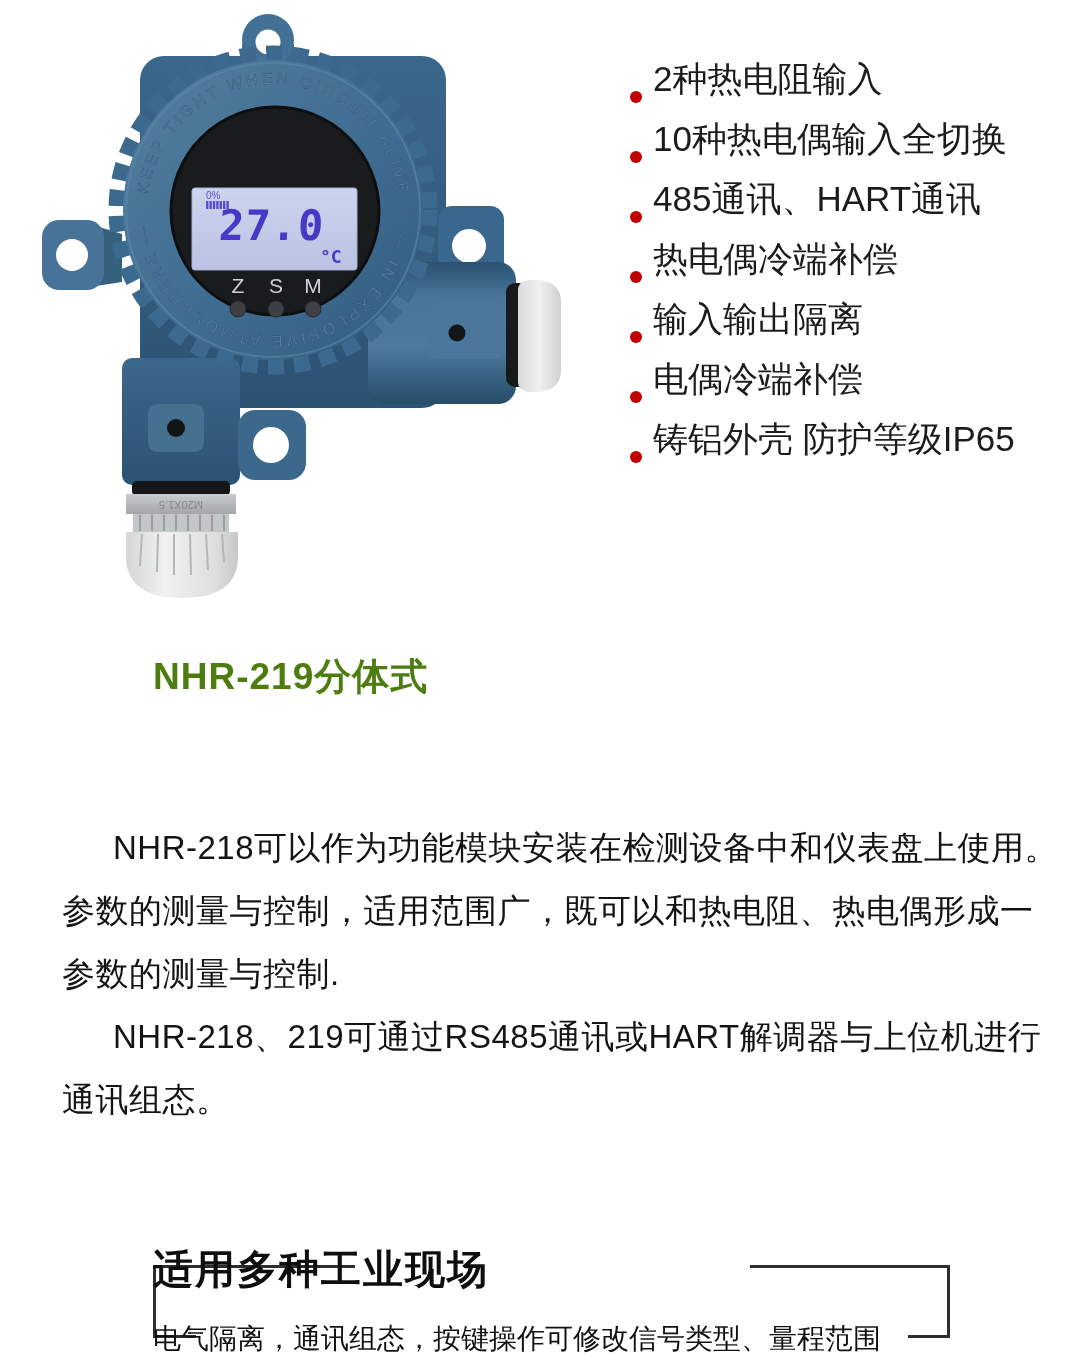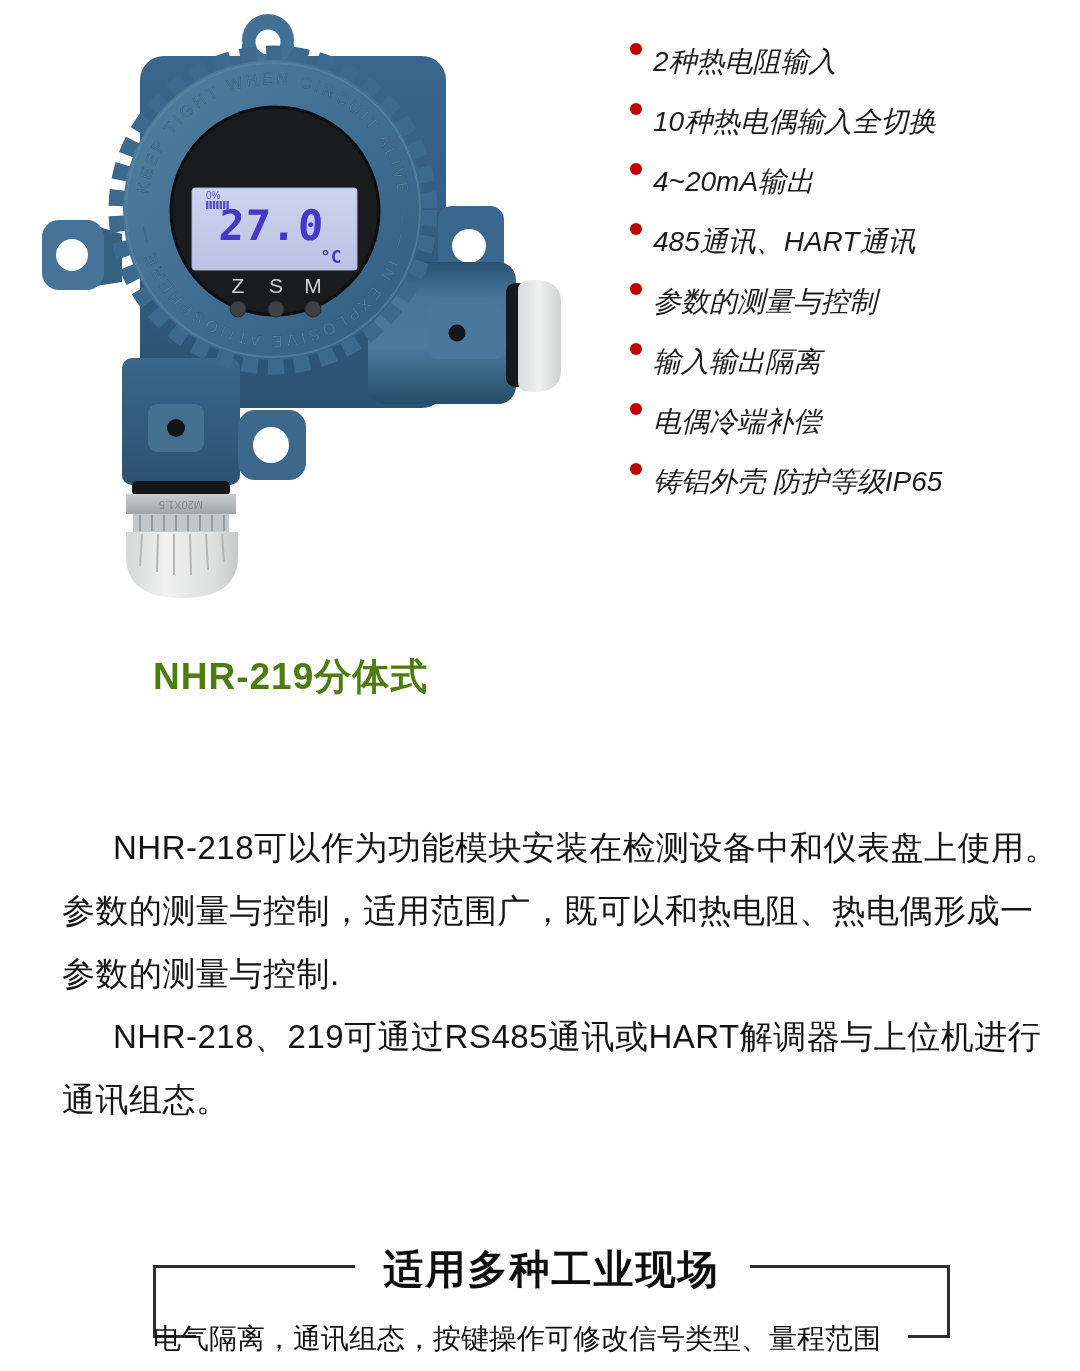--- a/index.html
+++ b/index.html
@@ -1,35 +1,35 @@
 <!DOCTYPE html>
 <html><head>
 <meta charset="utf-8">
 <style>
   html,body{margin:0;padding:0;}
   .page{position:relative;width:1080px;height:1371px;background:#ffffff;overflow:hidden;
         font-family:"Liberation Sans",sans-serif;color:#1a1a1a;}
 
   
   .features{position:absolute;left:630px;top:43px;list-style:none;margin:0;padding:0;}
-  .features li{display:flex;align-items:flex-start;height:60px;font-size:28px;color:#1c1c1c;white-space:nowrap;font-style:italic;}
+  .features li{display:flex;align-items:flex-end;height:60px;font-size:35px;color:#1c1c1c;white-space:nowrap;}
   .features .dot{width:12px;height:12px;border-radius:50%;background:#c00000;margin-right:11px;flex:0 0 auto;}
 
   
   .caption{position:absolute;left:153px;top:652px;font-size:37px;font-weight:600;letter-spacing:1px;color:#4d7c0f;}
 
   
   .desc{position:absolute;left:62px;top:816px;width:980px;}
   .desc .line{height:63px;line-height:63px;font-size:33px;letter-spacing:.5px;color:#141414;white-space:nowrap;}
   .desc .indent{padding-left:51px;}
 
   
   .banner{position:absolute;left:153px;top:1240px;width:797px;height:130px;}
   .bline{position:absolute;background:#2e2e2e;}
-  .banner-title{position:absolute;left:0;top:2px;width:100%;text-align:center;
+  .banner-title{position:absolute;left:0;top:2px;width:100%;
                 font-size:40px;font-weight:bold;letter-spacing:2px;color:#0e0e0e;}
   .banner-sub{position:absolute;left:0;top:80px;width:100%;text-align:left;
               font-size:28px;color:#111;white-space:nowrap;}
 
   
   .device{position:absolute;left:20px;top:0;width:580px;height:640px;}
   .lcd-digits{font-family:"DejaVu Sans Mono",monospace;font-weight:bold;}
 </style>
 </head>
 <body>
@@ -177,29 +177,25 @@
     <li>
         <span class="dot"></span>
         <span>2种热电阻输入</span>
       </li>
     <li>
         <span class="dot"></span>
         <span>10种热电偶输入全切换</span>
       </li>
     <li>
         <span class="dot"></span>
-        <span>4~20mA输出</span>
-      </li>
-    <li>
-        <span class="dot"></span>
         <span>485通讯、HART通讯</span>
       </li>
     <li>
         <span class="dot"></span>
-        <span>参数的测量与控制</span>
+        <span>热电偶冷端补偿</span>
       </li>
     <li>
         <span class="dot"></span>
         <span>输入输出隔离</span>
       </li>
     <li>
         <span class="dot"></span>
         <span>电偶冷端补偿</span>
       </li>
     <li>

